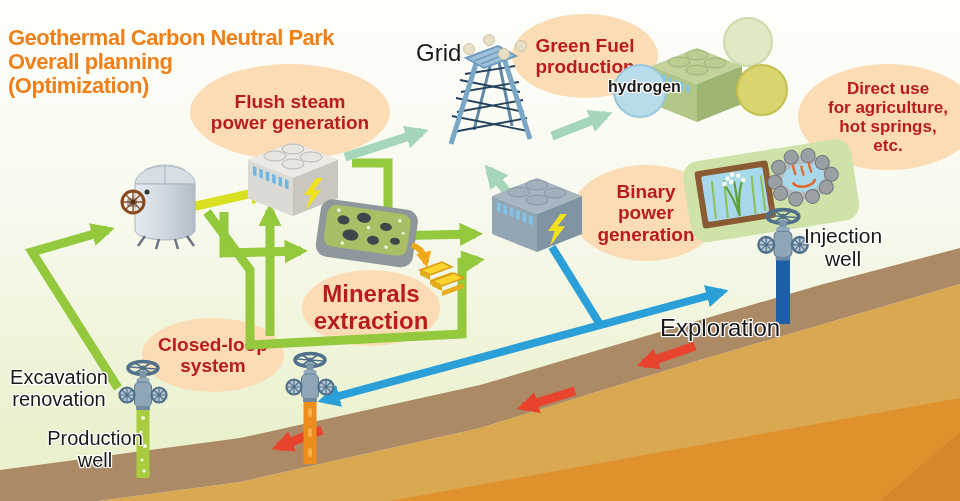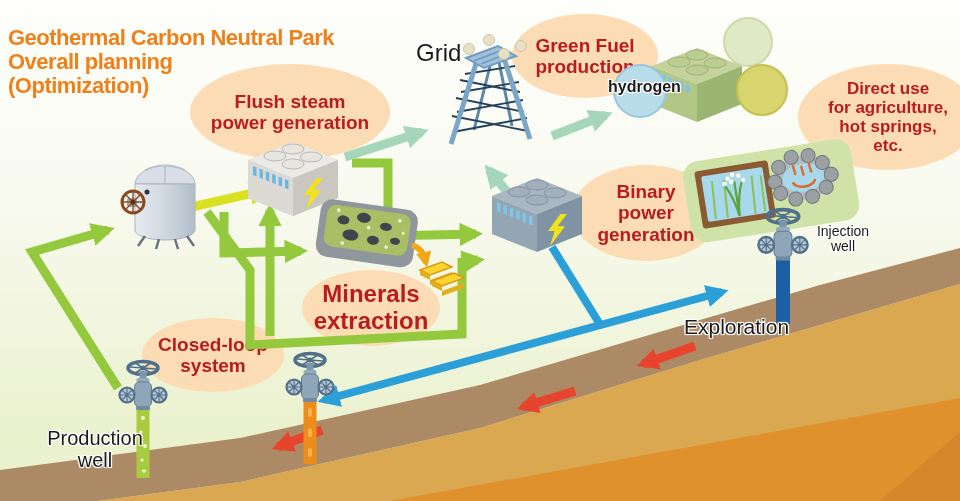--- a/index.html
+++ b/index.html
@@ -305,19 +305,21 @@
       <use href="#wellhead"></use>
     </g>
     <g transform="translate(783,248)">
       <rect x="-7" y="6" width="14" height="70" fill="#1d5fa5"></rect>
       <use href="#wellhead" transform="scale(1.05)"></use>
     </g>
   </svg>
 
   <div class="lbl" style="left:416px;top:40px;font-size:24px;">Grid</div>
   <div class="lbl bold" style="left:590px;top:78px;font-size:16px;margin-left:18px;">hydrogen</div>
-  <div class="lbl" style="left:798px;top:224px;width:90px;font-size:14px;">Injection
+  <div class="lbl" style="left:798px;top:224px;width:90px;font-size:21px;">Injection
 well</div>
-  <div class="lbl" style="left:660px;top:315px;font-size:21px;margin-left:24px;">Exploration</div>
+  <div class="lbl" style="left:660px;top:315px;font-size:24px;">Exploration</div>
+  <div class="lbl" style="left:4px;top:366px;width:110px;font-size:20px;">Excavation
+renovation</div>
   <div class="lbl" style="left:20px;top:427px;width:110px;font-size:20px;margin-left:20px;">Production
 well</div>
 
 </div>
 
 </body></html>

